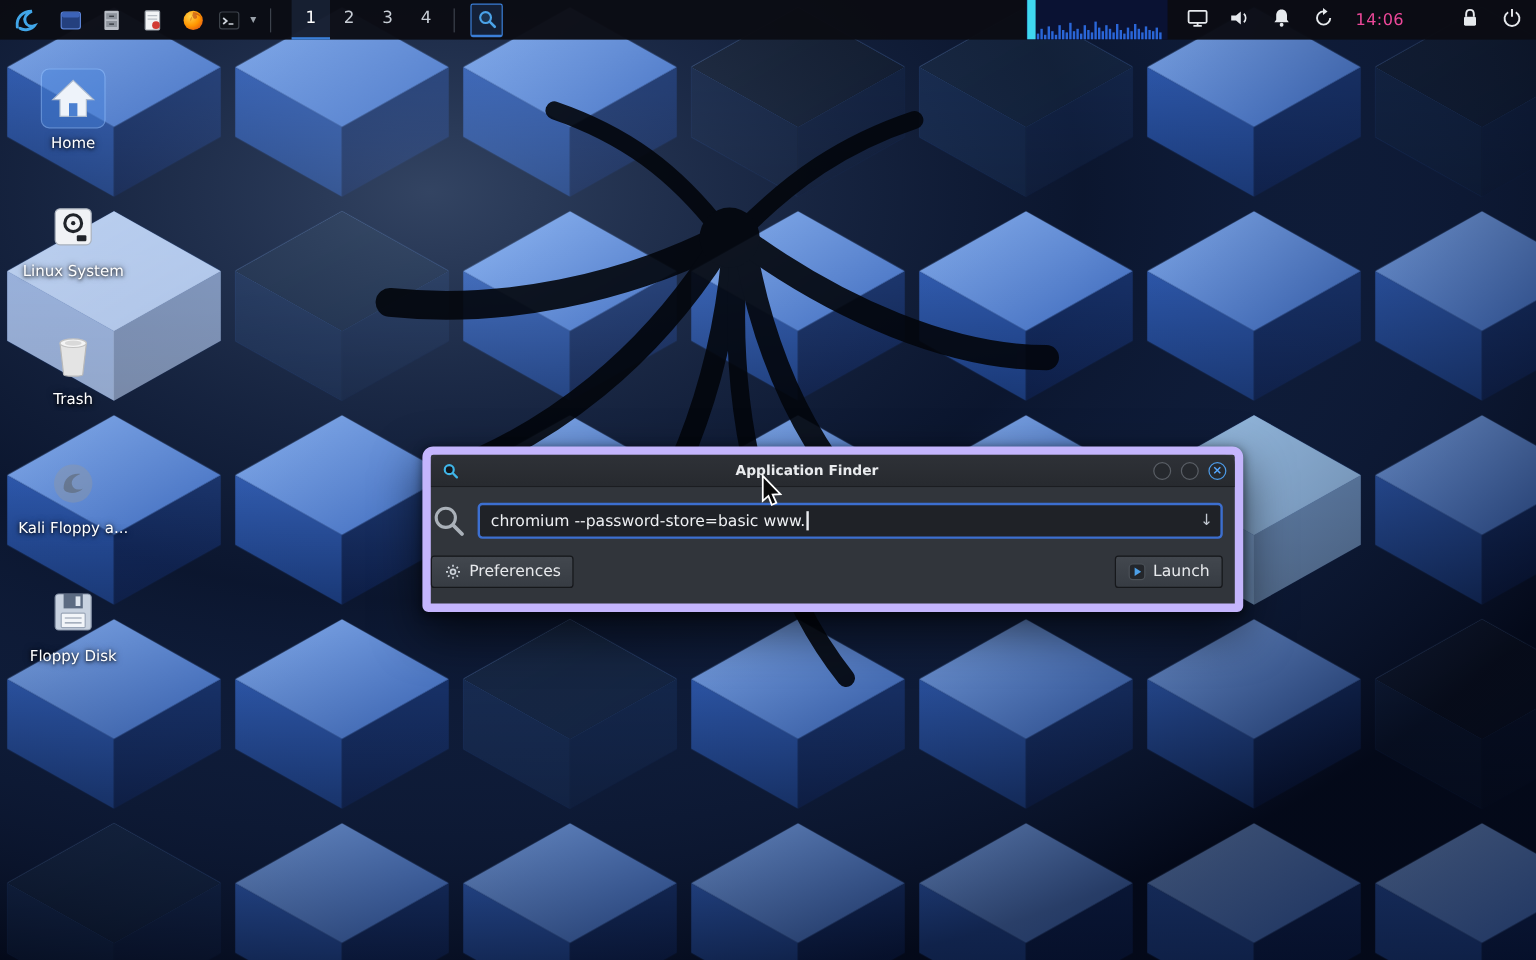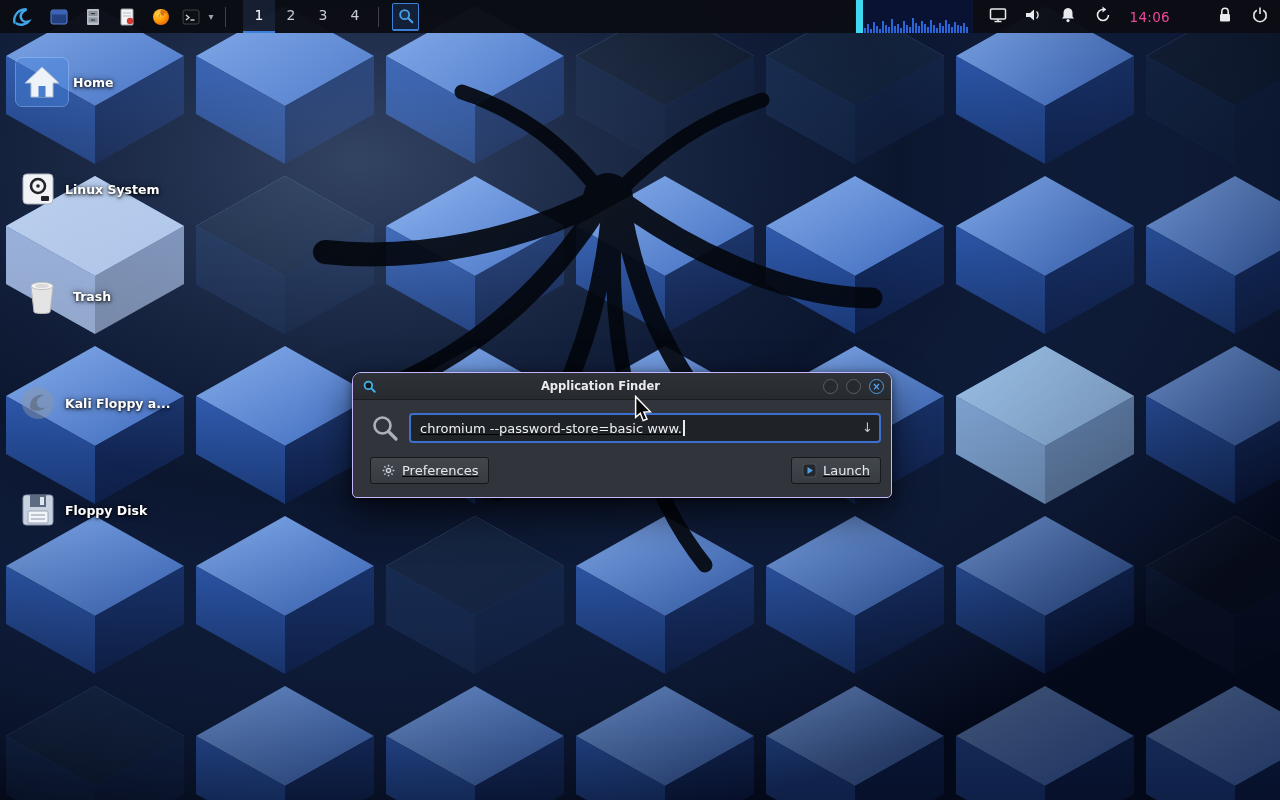--- a/index.html
+++ b/index.html
@@ -22,38 +22,38 @@
   .panel-search { width:27px; height:28px; margin-left:6px; border:1px solid #3b7fd8; border-bottom-width:2px;
     background:rgba(60,120,210,0.18); border-radius:2px; display:flex; align-items:center; justify-content:center; }
   .panel-right { margin-left:auto; display:flex; align-items:center; gap:15px; padding-right:10px; }
   .cpu-graph { width:118px; height:33px; background:#0a1233; display:flex; align-items:flex-end; gap:1px; padding:0 1px; overflow:hidden; }
   .cpu-bar { width:2px; background:#2a66d8; flex:0 0 auto; }
   .cpu-bar:first-child { width:7px; background:#3fd8f0; height:100% !important; }
   .clock { font-size:13.5px; color:#ec4899; letter-spacing:0.3px; margin:0 2px; }
   .gap-lock { margin-left:28px; }
 
   
-  .dicon { position:absolute; left:16px; width:110px; display:flex; flex-direction:row; align-items:center; gap:5px; z-index:2; cursor:default;font-weight:bold; }
+  .dicon { position:absolute; left:6px; width:110px; display:flex; flex-direction:column; align-items:center; gap:5px; z-index:2; cursor:default; }
   .iconbox { width:52px; height:48px; display:flex; align-items:center; justify-content:center; border-radius:6px; }
   .iconbox.selected { background:rgba(70,130,220,0.45); outline:1px solid rgba(140,190,255,0.55); }
   .dlabel { font-size:12.5px; color:#ffffff; text-shadow:0 1px 3px rgba(0,0,0,0.95), 0 0 6px rgba(0,0,0,0.6); white-space:nowrap; }
 
   
-  .finder { position:absolute; left:352px; top:372px; width:540px; z-index:10;
-    background:#31353b; border:1px solid #c4b5fd; border-radius:9px 9px 5px 5px;
+  .finder { position:absolute; left:352px; top:372px; width:684px; z-index:10;
+    background:#31353b; border:7px solid #c4b5fd; border-radius:9px 9px 5px 5px;
     box-shadow:0 16px 40px rgba(0,0,0,0.6), 0 2px 8px rgba(0,0,0,0.5); }
   .titlebar { height:27px; display:flex; align-items:center; padding:0 7px;
     background:linear-gradient(#2e3137,#272a2f); border-bottom:1px solid #1b1d21; border-radius:8px 8px 0 0; }
   .titlebar .app-ic { width:18px; display:flex; align-items:center; justify-content:center; }
   .wtitle { flex:1; text-align:center; font-size:11.5px; font-weight:bold; color:#e9ebee; }
   .wbtns { display:flex; align-items:center; gap:8px; }
   .wbtn { width:15px; height:15px; border-radius:50%; border:1px solid #5a5f66; background:#26292e;
     display:flex; align-items:center; justify-content:center; font-size:10px; color:transparent; }
   .wbtn.close { border-color:#4d9be8; color:#55a7ff; font-weight:bold; }
-  .fbody { padding:13px 10px 13px 17px;text-decoration:underline; }
+  .fbody { padding:13px 10px 13px 0; }
   .search-row { display:flex; align-items:center; gap:9px; }
   .entry { position:relative; flex:1; height:30px; background:#1f2227; border:2px solid #3c6fd0; border-radius:4px;
     display:flex; align-items:center; padding:0 26px 0 9px; color:#eef0f3; font-size:13px; white-space:nowrap; overflow:hidden; }
   .caret { display:inline-block; width:1.5px; height:16px; background:#e9ecef; margin-left:1px; }
   .entry-arrow { position:absolute; right:6px; top:50%; transform:translateY(-52%); color:#c3c9d1; font-size:13px; }
   .btn-row { margin-top:14px; display:flex; justify-content:space-between; }
   .btn { height:27px; display:flex; align-items:center; gap:6px; padding:0 10px;
     background:linear-gradient(#42474e,#373c43); border:1px solid #16181b; border-radius:3px;
     color:#e7e9ec; font-size:13px; cursor:default; }
 

